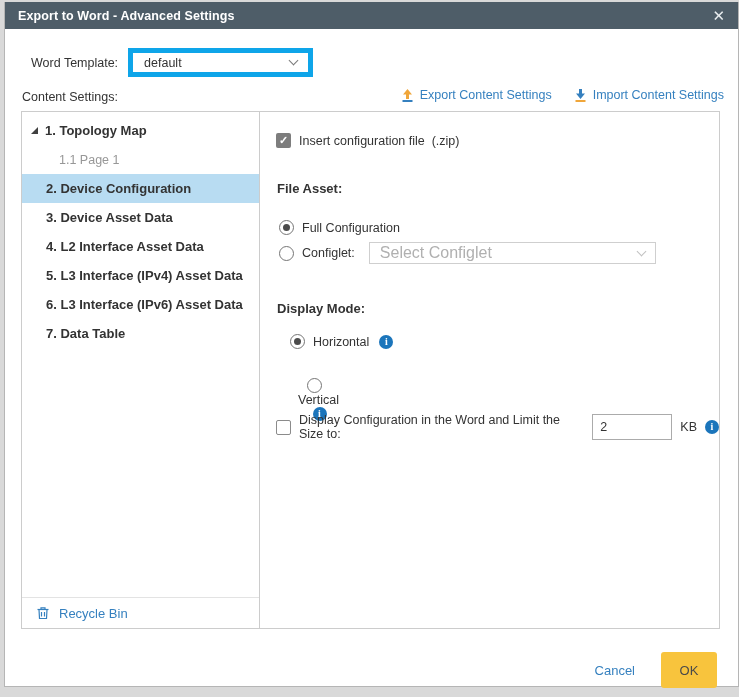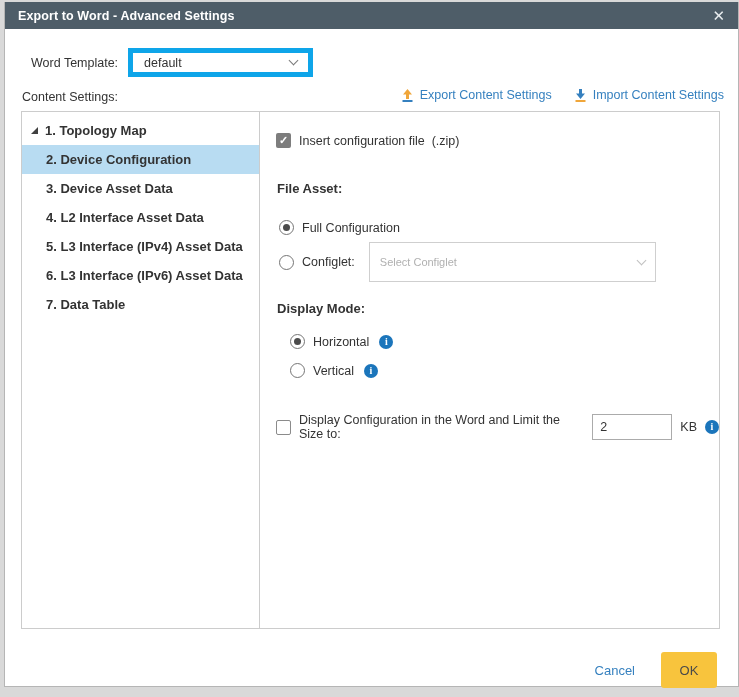--- a/index.html
+++ b/index.html
@@ -56,23 +56,23 @@
 
   .radio { width:15px; height:15px; flex:none; border:1px solid #757575; border-radius:50%;
            background:#fff; position:relative; cursor:pointer; }
   .radio.on::after { content:""; position:absolute; left:3px; top:3px; width:7px; height:7px;
                      border-radius:50%; background:#4b4b4b; }
 
   .info-icon { width:14px; height:14px; border-radius:50%; background:#1b75bb; color:#fff;
                font-size:10px; font-weight:700; line-height:14px; text-align:center;
                flex:none; font-family:"Liberation Serif", serif; cursor:pointer; }
 
-  .configlet-select { width:287px; height:40px; border:1px solid #cfcfcf; color:#b0b0b0;
+  .configlet-select { width:287px; height:22px; border:1px solid #cfcfcf; color:#b0b0b0;
                       display:flex; align-items:center; justify-content:space-between;
-                      padding:0 10px; font-size:11px; }
+                      padding:0 10px; font-size:16px; }
   .configlet-select .chev { border-color:#c0c0c0; }
 
   .size-input { width:80px; height:26px; border:1px solid #ababab; font-size:12.5px; color:#333;
                 padding:0 7px; font-family:"Liberation Sans", sans-serif; }
 
   
   .footer { position:absolute; right:21px; top:650px; display:flex; align-items:center; gap:26px; }
   .cancel-link { color:#3580bf; font-size:13px; cursor:pointer; }
   .ok-btn { background:#f8c43d; border:none; border-radius:3px; min-width:56px; height:36px;
             font-size:13px; color:#4a4a4a; font-family:"Liberation Sans", sans-serif;
@@ -117,38 +117,50 @@
   </div>
 
   <div class="content-box">
 
     <div class="tree">
       <div class="tree-rows">
         <div class="tree-row parent">
           <span class="caret-expanded"></span>
           <span>1. Topology Map</span>
         </div>
+        <div class="tree-row child">
+          <span>1.1 Page 1</span>
+        </div>
         <div class="tree-row selected">
           <span>2. Device Configuration</span>
         </div>
         <div class="tree-row">
           <span>3. Device Asset Data</span>
         </div>
         <div class="tree-row">
           <span>4. L2 Interface Asset Data</span>
         </div>
         <div class="tree-row">
           <span>5. L3 Interface (IPv4) Asset Data</span>
         </div>
         <div class="tree-row">
           <span>6. L3 Interface (IPv6) Asset Data</span>
         </div>
         <div class="tree-row">
           <span>7. Data Table</span>
         </div>
+      </div>
+      <div class="recycle">
+        <svg width="14" height="14" viewBox="0 0 14 14" fill="none" stroke="#3580bf" stroke-width="1.2">
+          <path d="M1.5 3.5 h11"></path>
+          <path d="M5 3.2 V1.8 h4 v1.4"></path>
+          <path d="M3 3.5 l0.5 9 h7 l0.5 -9"></path>
+          <path d="M5.5 6 v4.5 M8.5 6 v4.5"></path>
+        </svg>
+        <span>Recycle Bin</span>
       </div>
     </div>
 
     <div class="panel">
 
       <div class="prow" style="left:16px; top:21px;">
         <span class="checkbox checked">✓</span>
         <span class="label ws-pre gap8">Insert configuration file  (.zip)</span>
       </div>
 
@@ -173,21 +185,21 @@
       <div class="prow" style="left:17px; top:189px;">
         <span class="heading">Display Mode:</span>
       </div>
 
       <div class="prow" style="left:30px; top:222px;">
         <span class="radio on"></span>
         <span class="label gap8">Horizontal</span>
         <span class="info-icon gap10">i</span>
       </div>
 
-      <div class="prow" style="left:30px; top:251px;">
+      <div class="prow" style="left:30px; top:266px;flex-direction:column;">
         <span class="radio"></span>
         <span class="label gap8">Vertical</span>
         <span class="info-icon gap10">i</span>
       </div>
 
       <div class="prow" style="left:16px; top:301px;">
         <span class="checkbox unchecked"></span>
         <span class="label gap8">Display Configuration in the Word and Limit the Size to:</span>
         <input class="size-input gap10" type="text" value="2" style="">
         <span class="label gap8">KB</span>

